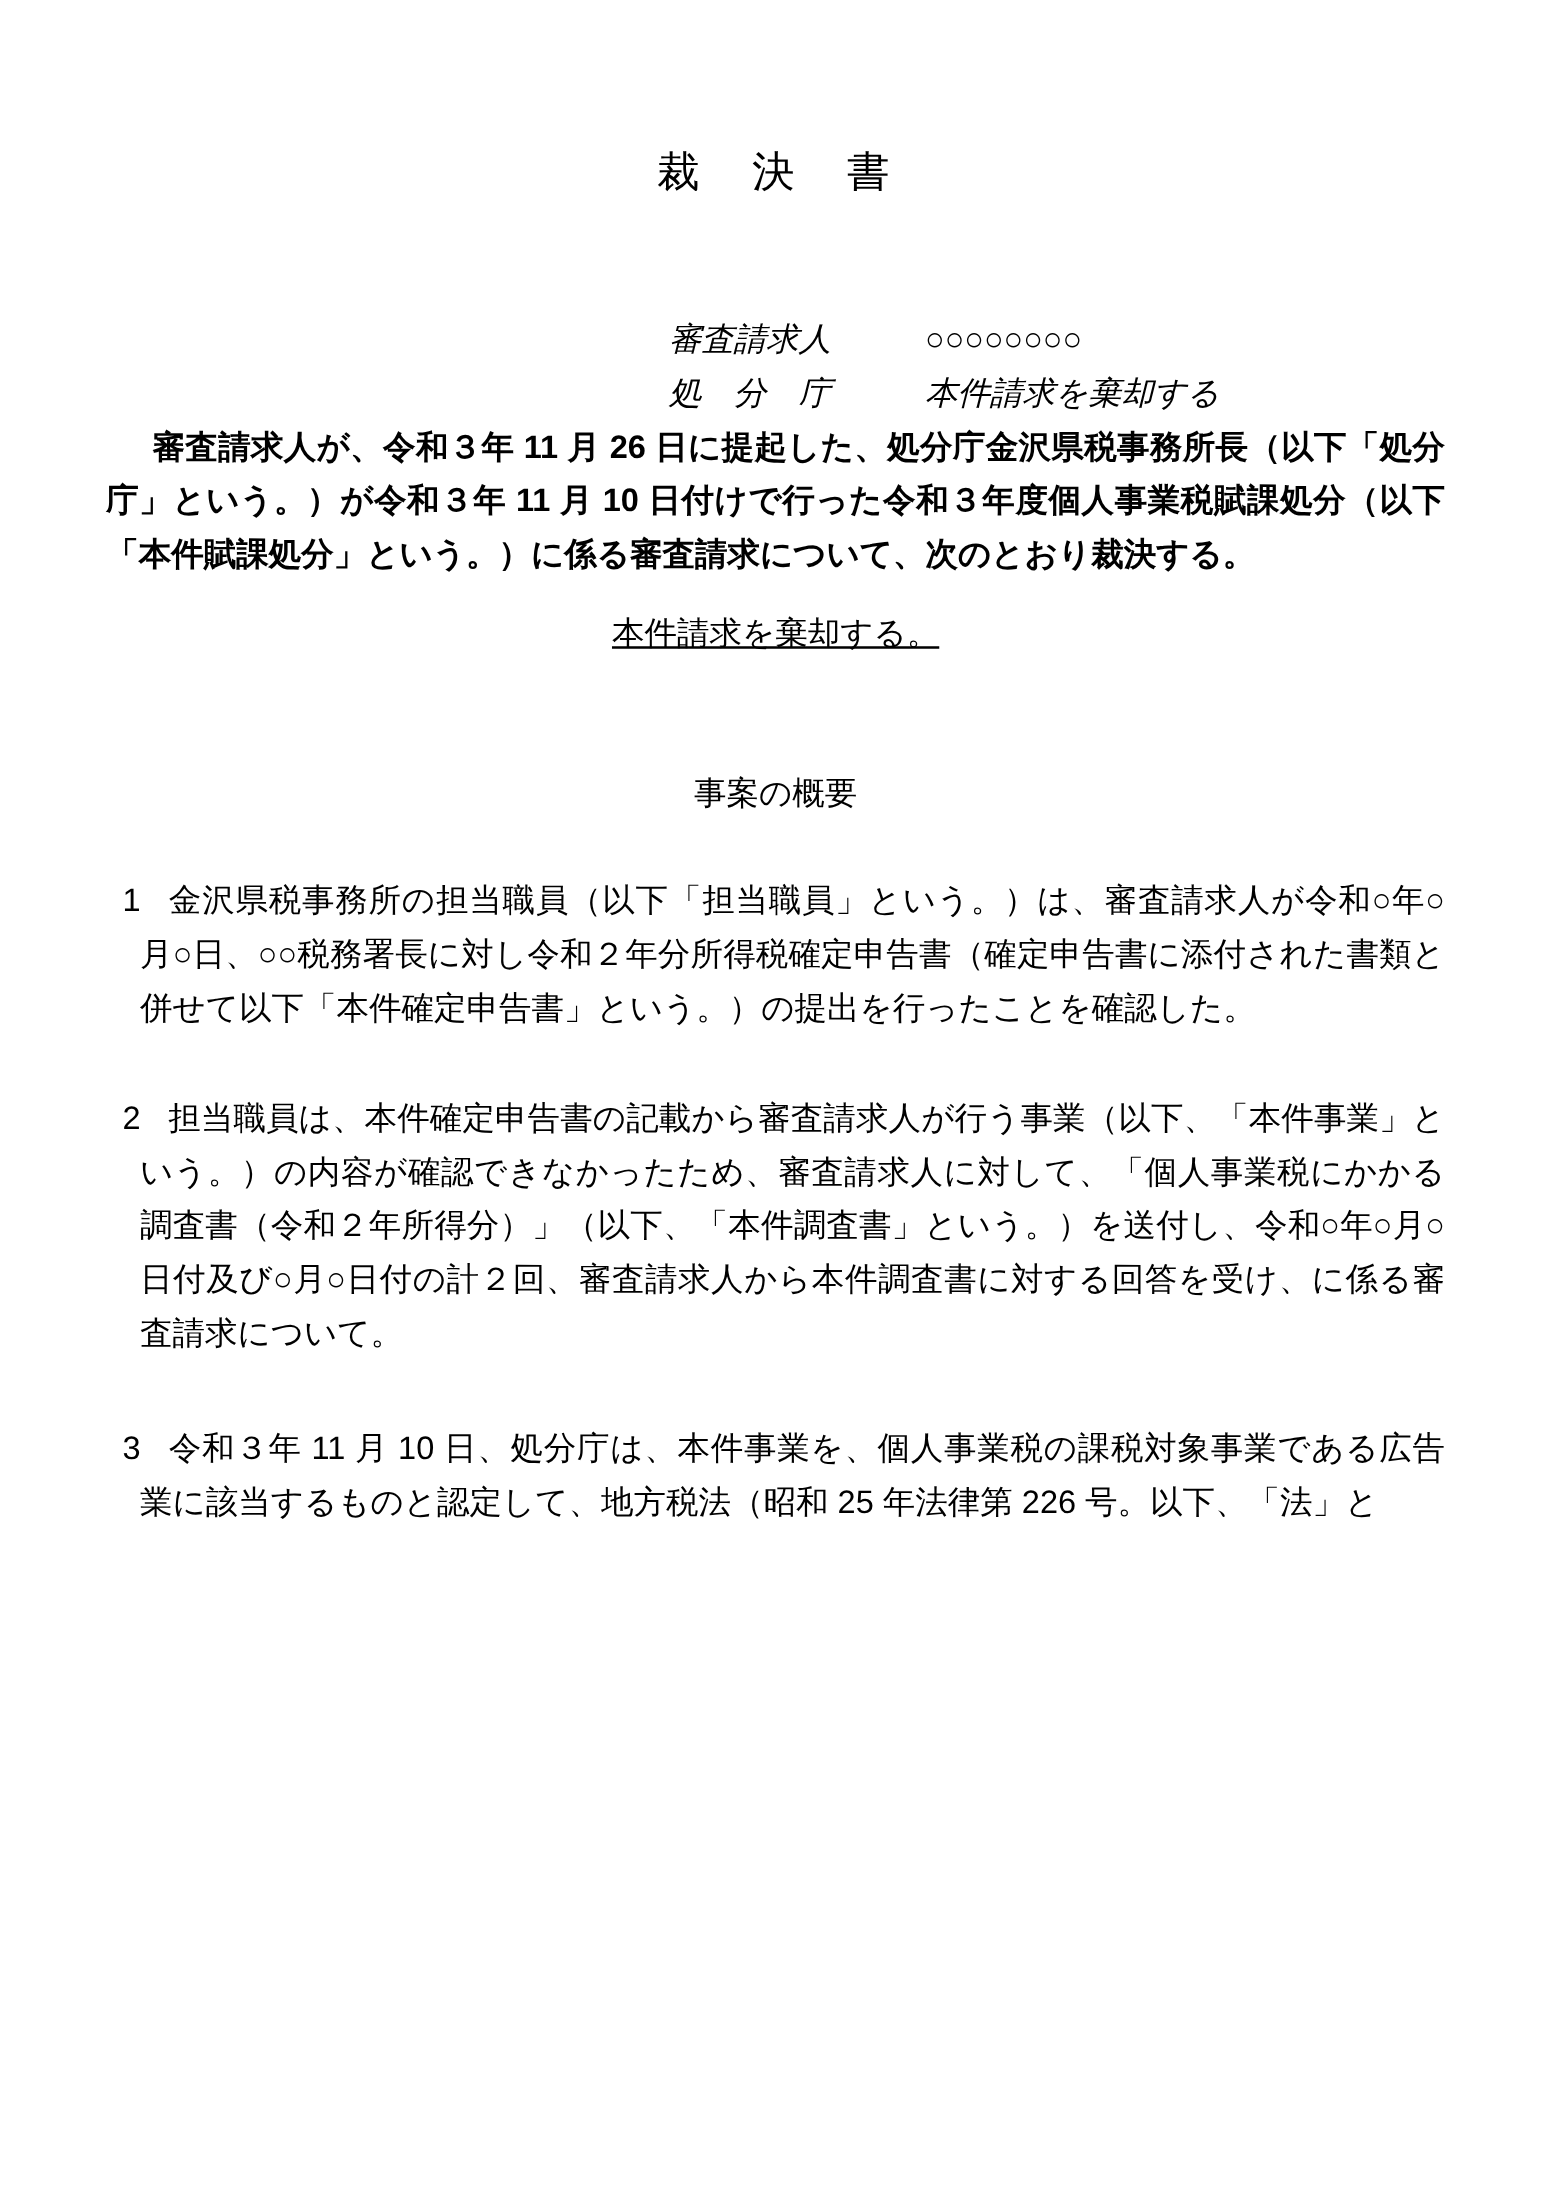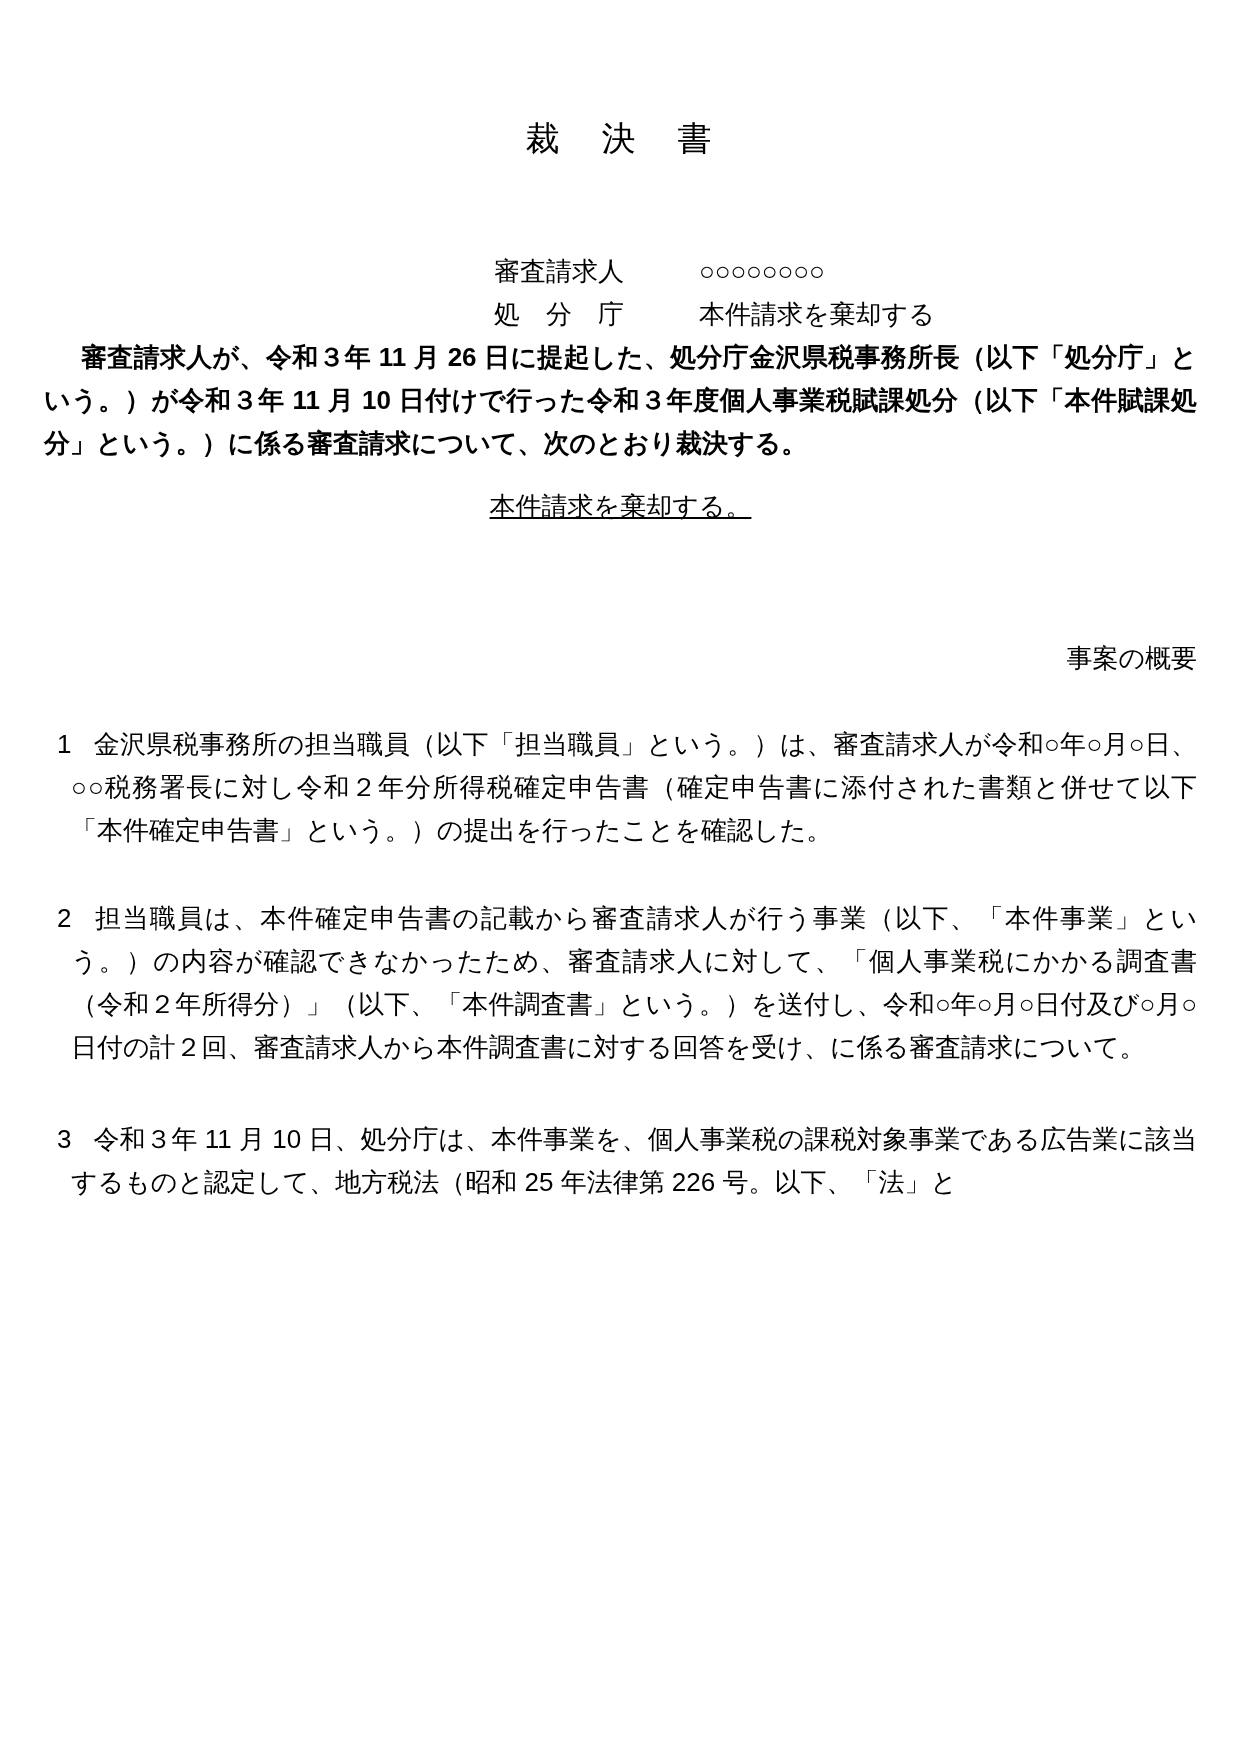--- a/index.html
+++ b/index.html
@@ -12,37 +12,38 @@
     width: 1241px;
     height: 1542px;
     margin: 0 auto;
     background: #ffffff;
     color: #000000;
     font-family: "Liberation Sans", "DejaVu Sans", sans-serif;
     font-size: 26px;
     line-height: 43px;
     overflow: hidden;
     box-sizing: border-box;
-    padding: 0 44px;
+    padding: 0 85px;
   }
   .doc-title {
     margin-top: 118px;
     font-size: 34px;
     line-height: 40px;
     text-align: center;
     letter-spacing: 4px;
     font-weight: 500;
   }
   .parties {
     margin-top: 92px;
     margin-left: 450px;
   }
   .party-row {
     display: flex;
     align-items: center;
+    font-style: italic;
   }
   .party-row + .party-row {
   }
   .party-label {
     flex: 0 0 205px;
   }
   .party-value {
     flex: 1;
   }
   .intro {
@@ -52,21 +53,21 @@
   }
   .heading {
     text-align: center;
   }
   .heading-shubun { margin-top: 133px; }
   .ruling-line {
     margin-top: 20px;
     text-align: center;
     text-decoration: underline;
   }
-  .heading-gaiyou { margin-top: 109px; text-align: right; }
+  .heading-gaiyou { margin-top: 85px; }
   .item {
     margin-left: 13px;
     padding-left: 14px;
     text-indent: -14px;
     text-align: justify;
   }
   .item-1 { margin-top: 43px; }
   .item-2 { margin-top: 45px; }
   .item-3 { margin-top: 49px; }
   .item-no {

